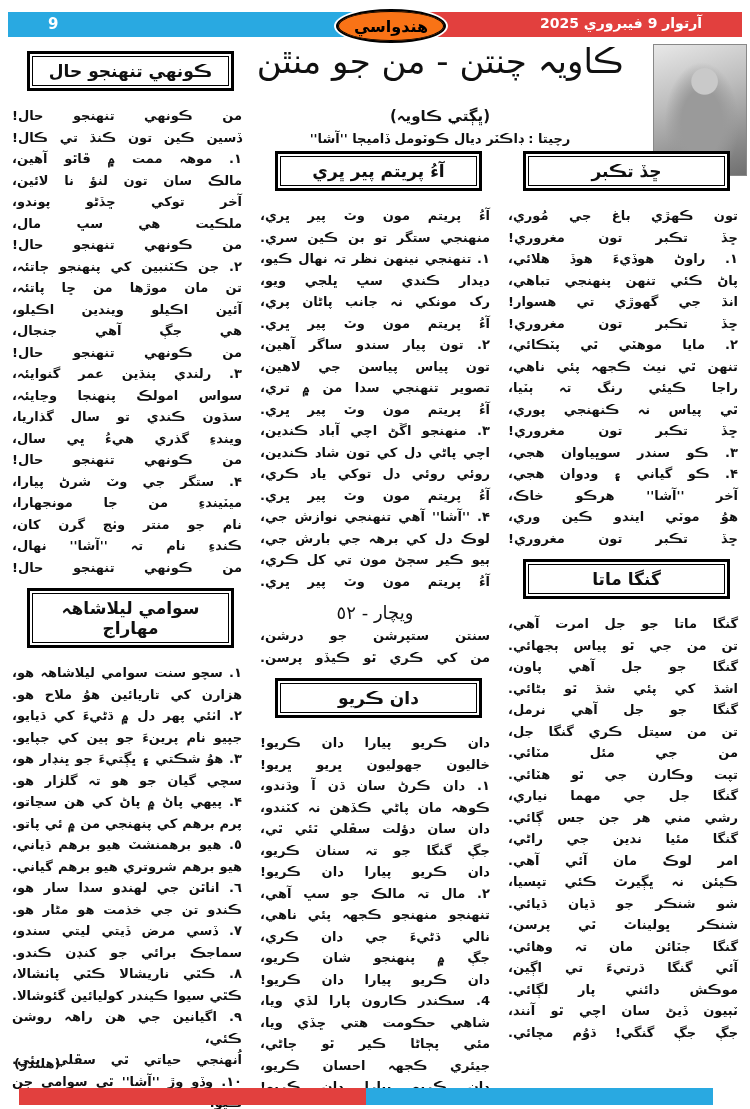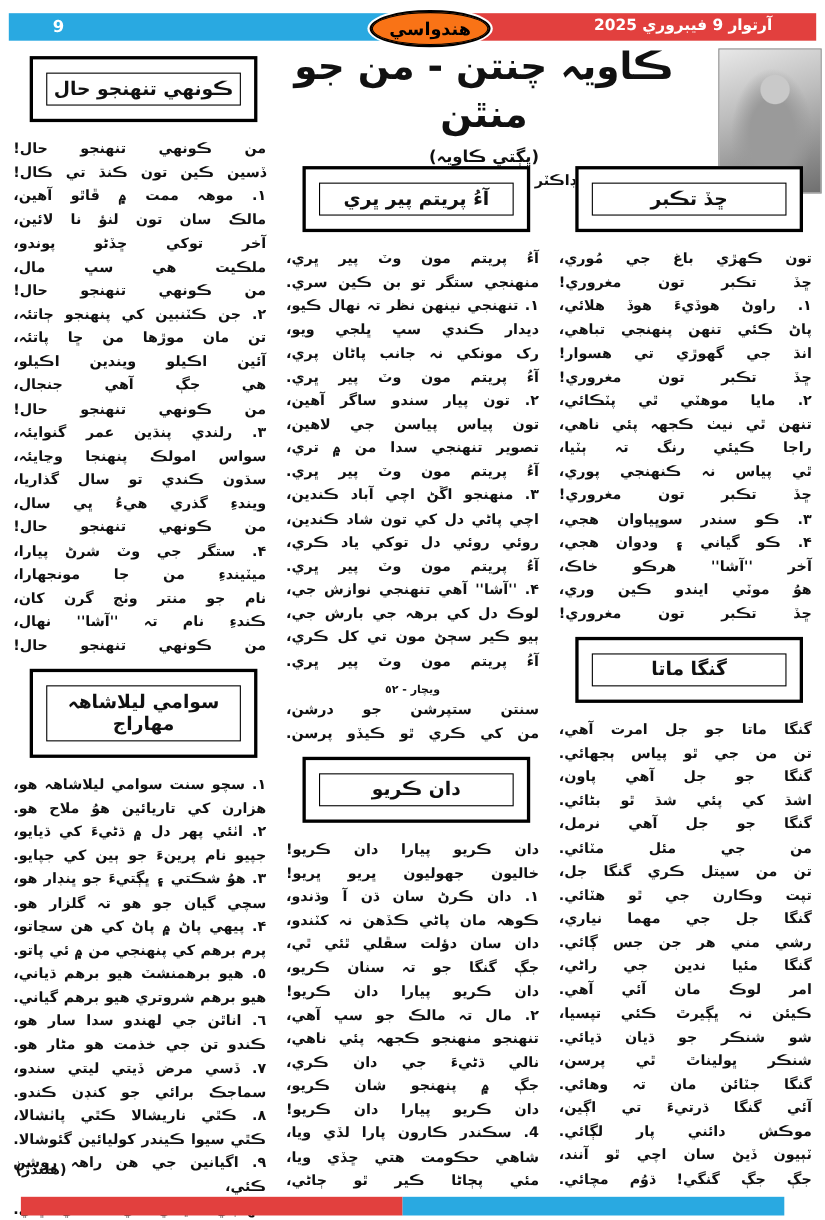--- a/index.html
+++ b/index.html
@@ -13,37 +13,37 @@
   .bar-red-top{position:absolute;left:392px;top:0;width:350px;height:25px;background:#e2403e;}
   .page-number{position:absolute;left:48px;top:3px;color:#fff;font-weight:bold;font-size:15px;direction:ltr;}
   .masthead-date{position:absolute;right:48px;top:3px;color:#fff;font-weight:bold;font-size:14px;white-space:nowrap;}
   .logo-oval{
     position:absolute;left:336px;top:-3px;width:106px;height:30px;background:#f97316;
     border:2px solid #000;border-radius:50%;box-shadow:0 0 0 2px #fff, inset 0 0 0 1px #000;
     display:flex;align-items:center;justify-content:center;font-weight:bold;font-size:16px;color:#000;
   }
   
   .header-block{position:absolute;top:40px;left:225px;right:95px;text-align:center;}
-  .main-title{font-size:34px;font-weight:bold;line-height:1.25;letter-spacing:0px;}
-  .subtitle{font-size:15px;font-weight:bold;margin-top:8px;}
+  .main-title{font-size:34px;font-weight:normal;line-height:1.25;letter-spacing:0px;}
+  .subtitle{font-size:15px;font-weight:bold;margin-top:24px;}
   .byline{font-size:13px;font-weight:bold;margin-top:6px;}
   .deity-photo{
     position:absolute;top:44px;right:3px;width:92px;height:130px;border:1px solid #888;
     background:
       radial-gradient(circle at 55% 28%, #c9c9c9 0 12%, transparent 13%),
       radial-gradient(ellipse at 52% 60%, #9a9a9a 0 30%, transparent 55%),
       linear-gradient(160deg,#e8e8e8 0%, #bdbdbd 40%, #8f8f8f 75%, #6f6f6f 100%);
   }
   
   .columns{position:absolute;top:45px;left:10px;right:10px;bottom:30px;display:flex;gap:14px;direction:rtl;}
   .col{width:33.33%;direction:rtl;}
   .col-offset{padding-top:100px;}
-  .hbox-outer{border:3px solid #000;padding:12px;margin:6px 10px 14px 17px;background:#fff;}
+  .hbox-outer{border:3px solid #000;padding:2px;margin:6px 10px 14px 17px;background:#fff;}
   .hbox-inner{border:1px solid #000;text-align:center;font-weight:bold;font-size:17px;padding:4px 2px;}
-  .plain-heading{text-align:center;font-weight:bold;font-size:10px;margin:8px 0 2px 0;}
+  .plain-heading{text-align:center;font-weight:normal;font-size:18px;margin:8px 0 2px 0;}
   .poem{margin:0 2px 10px 2px;}
   .poem-line{
     font-size:13px;font-weight:bold;line-height:21.5px;direction:rtl;
     text-align:justify;text-align-last:justify;white-space:normal;
   }
   
   .footer-continued{position:absolute;top:1056px;left:14px;font-weight:bold;font-size:13px;direction:rtl;text-align:center;}
   .bar-red-bottom{position:absolute;top:1088px;left:19px;width:347px;height:17px;background:#e2403e;}
   .bar-blue-bottom{position:absolute;top:1088px;left:366px;width:347px;height:17px;background:#29a9e1;}
 </style>
@@ -90,22 +90,22 @@
       </div>
       <div class="hbox-outer">
         <div class="hbox-inner">گنگا ماتا</div>
       </div>
       <div class="poem">
         <div class="poem-line">گنگا ماتا جو جل امرت آهي،</div>
         <div class="poem-line">تن من جي ٿو پياس ٻجهائي.</div>
         <div class="poem-line">گنگا جو جل آهي پاون،</div>
         <div class="poem-line">اشڌ کي پئي شڌ ٿو بڻائي.</div>
         <div class="poem-line">گنگا جو جل آهي نرمل،</div>
+        <div class="poem-line">تن من سيتل ڪري گنگا جل،</div>
         <div class="poem-line">من جي مئل مٽائي.</div>
-        <div class="poem-line">تن من سيتل ڪري گنگا جل،</div>
         <div class="poem-line">تپت وڪارن جي ٿو هٽائي.</div>
         <div class="poem-line">گنگا جل جي مهما نياري،</div>
         <div class="poem-line">رشي مني هر جن جس ڳائي.</div>
         <div class="poem-line">گنگا مئيا ندين جي راڻي،</div>
         <div class="poem-line">امر لوڪ مان آئي آهي.</div>
         <div class="poem-line">ڪيئن نہ ڀڳيرٿ ڪئي تپسيا،</div>
         <div class="poem-line">شو شنڪر جو ڌيان ڌيائي.</div>
         <div class="poem-line">شنڪر ڀوليناٿ ٿي پرسن،</div>
         <div class="poem-line">گنگا جٽائن مان تہ وهائي.</div>
         <div class="poem-line">آئي گنگا ڌرتيءَ تي اڳين،</div>

